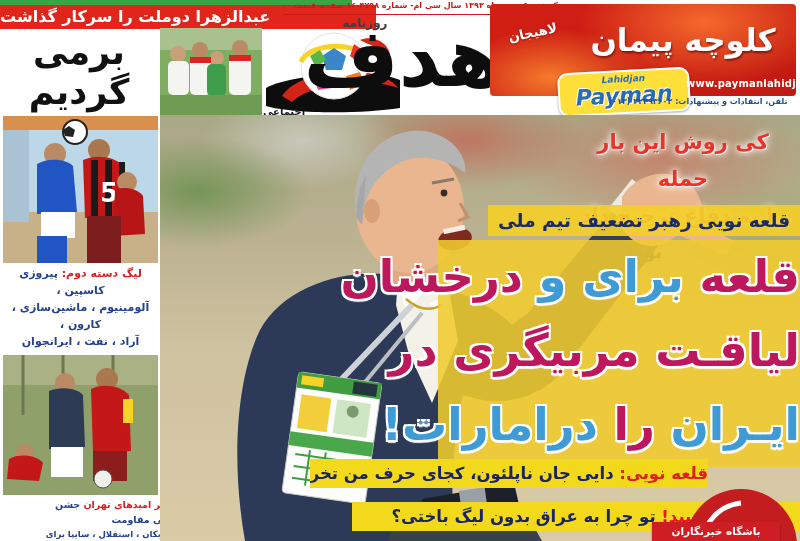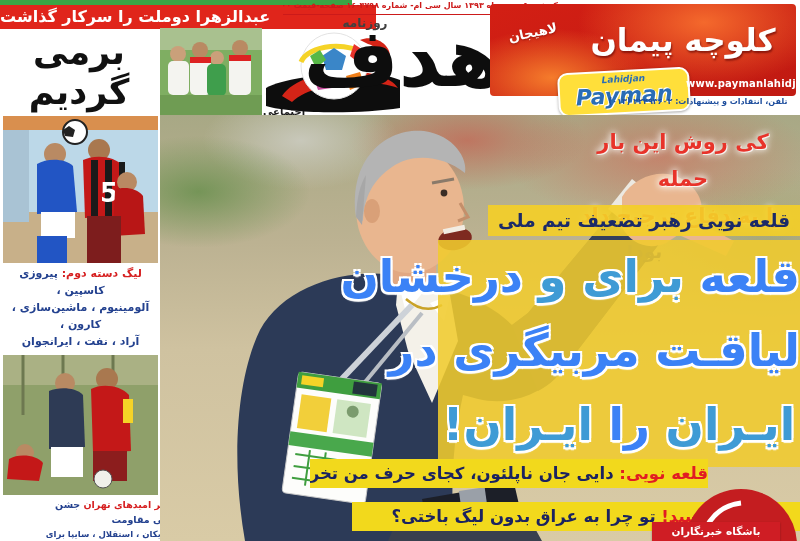--- a/index.html
+++ b/index.html
@@ -69,21 +69,21 @@
   
   .hl-red{left:570px;top:124px;width:226px;height:80px;color:#e8332a;font-weight:bold;
     font-size:21px;line-height:37px;text-align:center;
     text-shadow:0 0 6px rgba(255,255,255,.95),0 0 10px rgba(255,255,255,.9),1px 1px 0 rgba(255,255,255,.8);}
   .hl-sub{left:488px;top:205px;width:312px;height:31px;background:rgba(243,206,40,.92);
     color:#1b2a68;font-weight:bold;font-size:18.5px;line-height:31px;text-align:center;}
   .hl-main{left:438px;top:240px;width:362px;height:227px;background:rgba(240,203,46,.88);
     font-weight:bold;text-align:center;}
   .hl-main .ln{font-size:45px;line-height:74px;white-space:nowrap;
     text-shadow:-2px -2px 0 #fff,2px -2px 0 #fff,-2px 2px 0 #fff,2px 2px 0 #fff,0 3px 1px rgba(255,255,255,.9);}
-  .c-red{color:#3b82f6;}
+  .c-red{color:#be185d;}
   .c-blue{color:#3f9bd5;}
   .navy{color:#1b2360;}
   .strip{background:#f2d91c;font-weight:bold;font-size:16.5px;line-height:29px;
     text-align:center;white-space:nowrap;overflow:hidden;}
   .strip1{left:310px;top:459px;width:398px;height:29px;}
   .strip2{left:352px;top:502px;width:448px;height:29px;}
   .lead-red{color:#e11c23;}
   
   .wm-circle{left:683px;top:487px;width:117px;height:117px;}
   .wm-banner{left:652px;top:522px;width:128px;height:19px;background:#cf1d24;color:#fff;
@@ -284,21 +284,21 @@
   </div>
 
   <div class="abs hl-sub rtl z2">قلعه نویی رهبر تضعیف تیم ملی بود!</div>
 
   <div class="abs hl-main rtl z2">
     <div class="ln">
       <span class="c-red">قلعه </span><span class="c-blue">برای و </span><span class="c-red">درخشان</span>
     </div>
     <div class="ln c-red">لیاقـت مربیگری در</div>
     <div class="ln">
-      <span class="c-blue">ایـران </span><span class="c-red">را </span><span class="c-blue">ایـران!</span>
+      <span class="c-blue">ایـران </span><span class="c-red">را </span><span class="c-blue">درامارات!</span>
     </div>
   </div>
 
   <div class="abs strip strip1 rtl z3">
     <span class="lead-red">قلعه نویی:</span><span class="navy"> دایی جان ناپلئون، کجای حرف من تخریب بود؟</span>
   </div>
   <div class="abs strip strip2 rtl z3">
     <span class="lead-red">دایی پرسید!</span><span class="navy"> تو چرا به عراق بدون لیگ باختی؟</span>
   </div>
 

